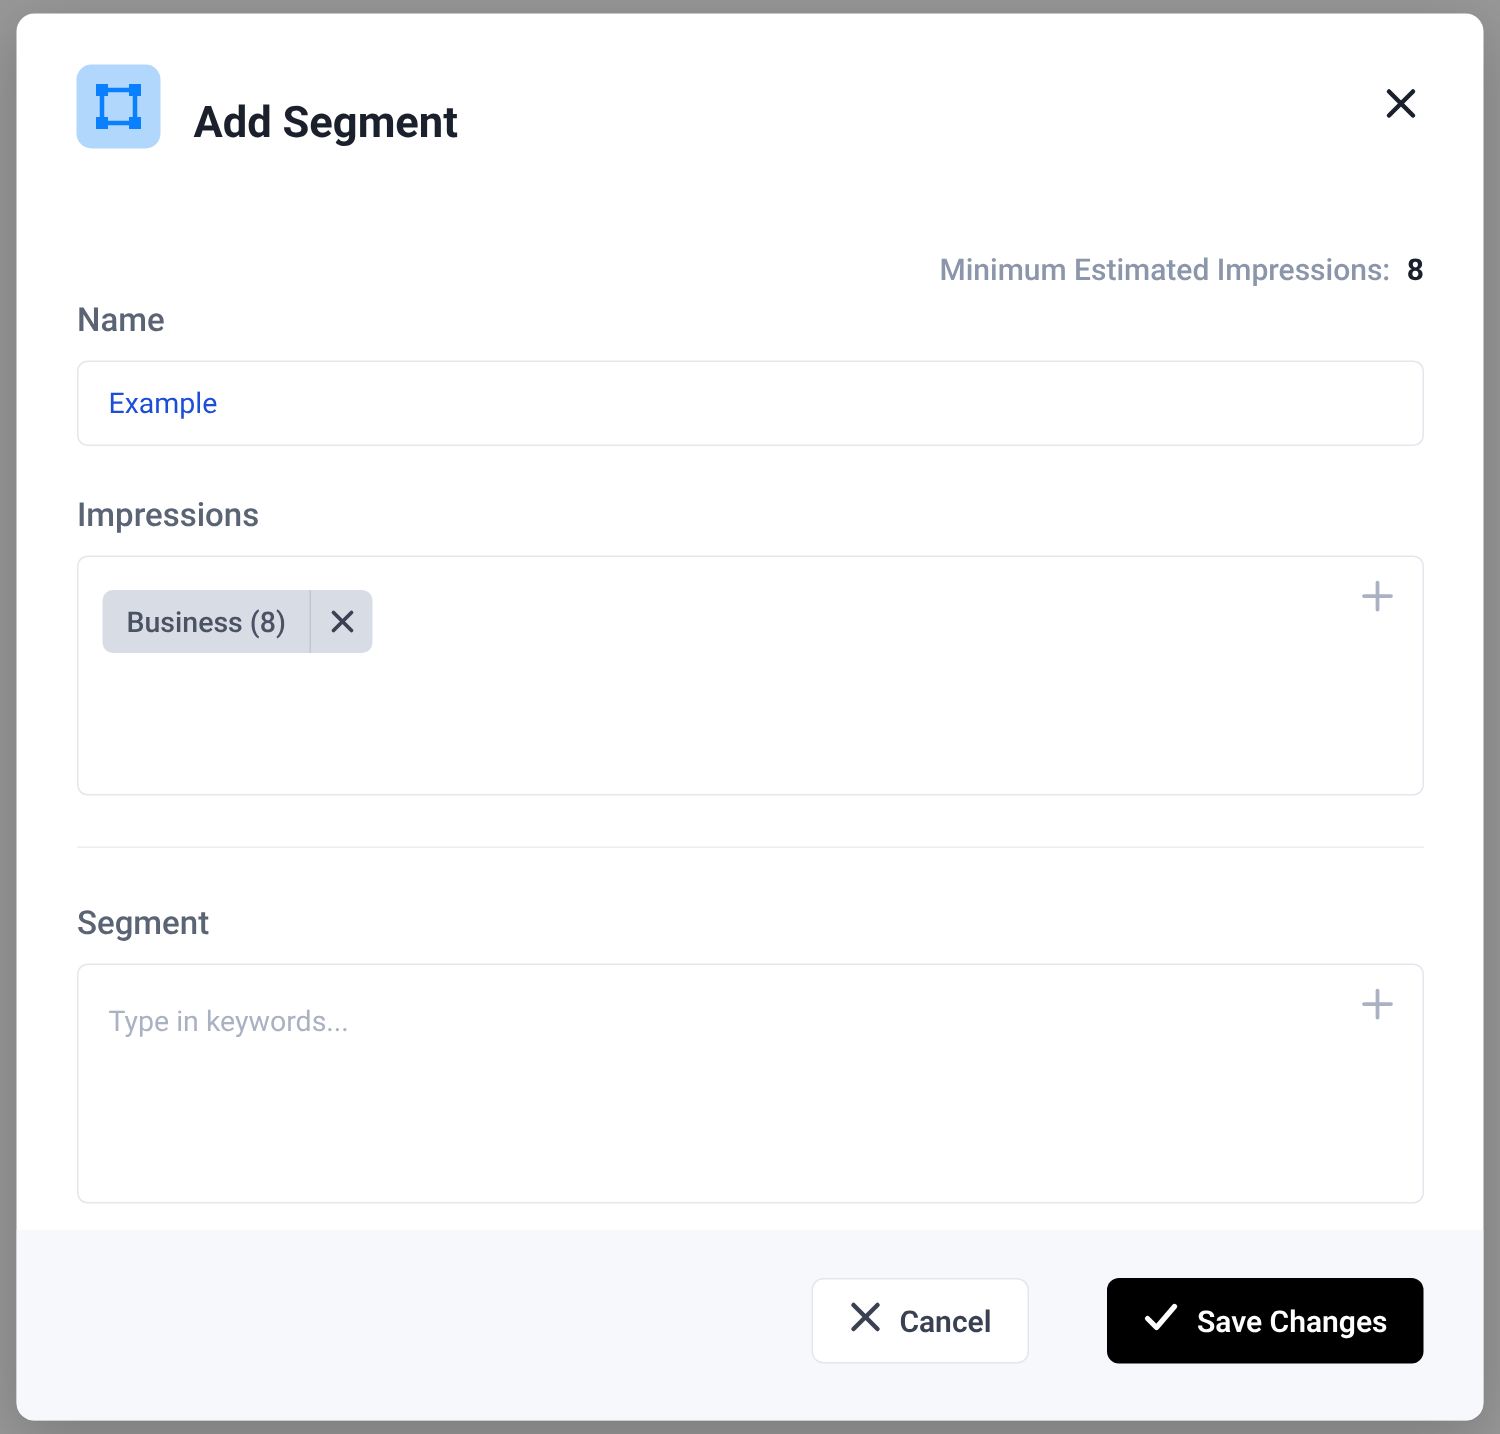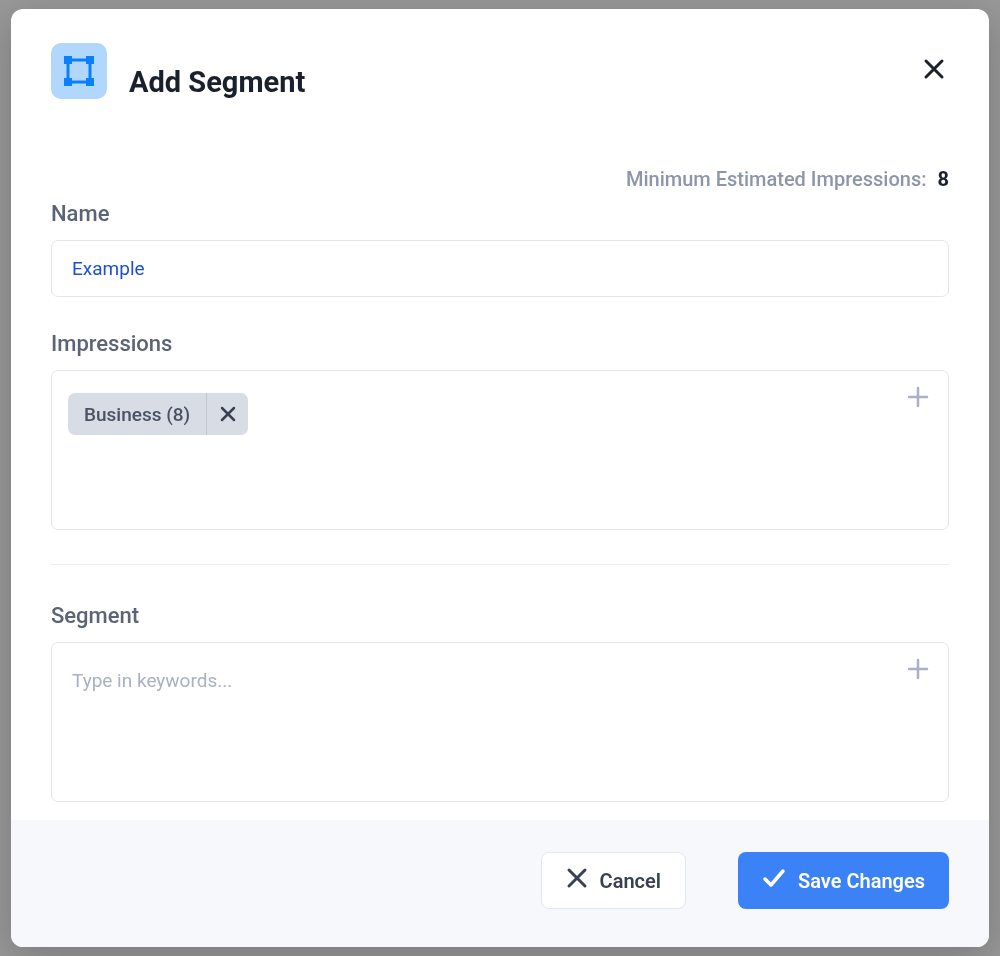--- a/index.html
+++ b/index.html
@@ -194,21 +194,21 @@
       margin-left: 32px;
     }
     
     .btn-cancel {
       background: #ffffff;
       color: #3a4152;
       border: 1px solid #e2e6ed;
     }
     
     .btn-save {
-      background: #3b82f6;
+      background: #000000;
       color: #ffffff;
     }
     
     .keywords-input-wrap {
       display: flex;
       align-items: flex-end;
     }
     
     .keywords-input {
       border: none;

